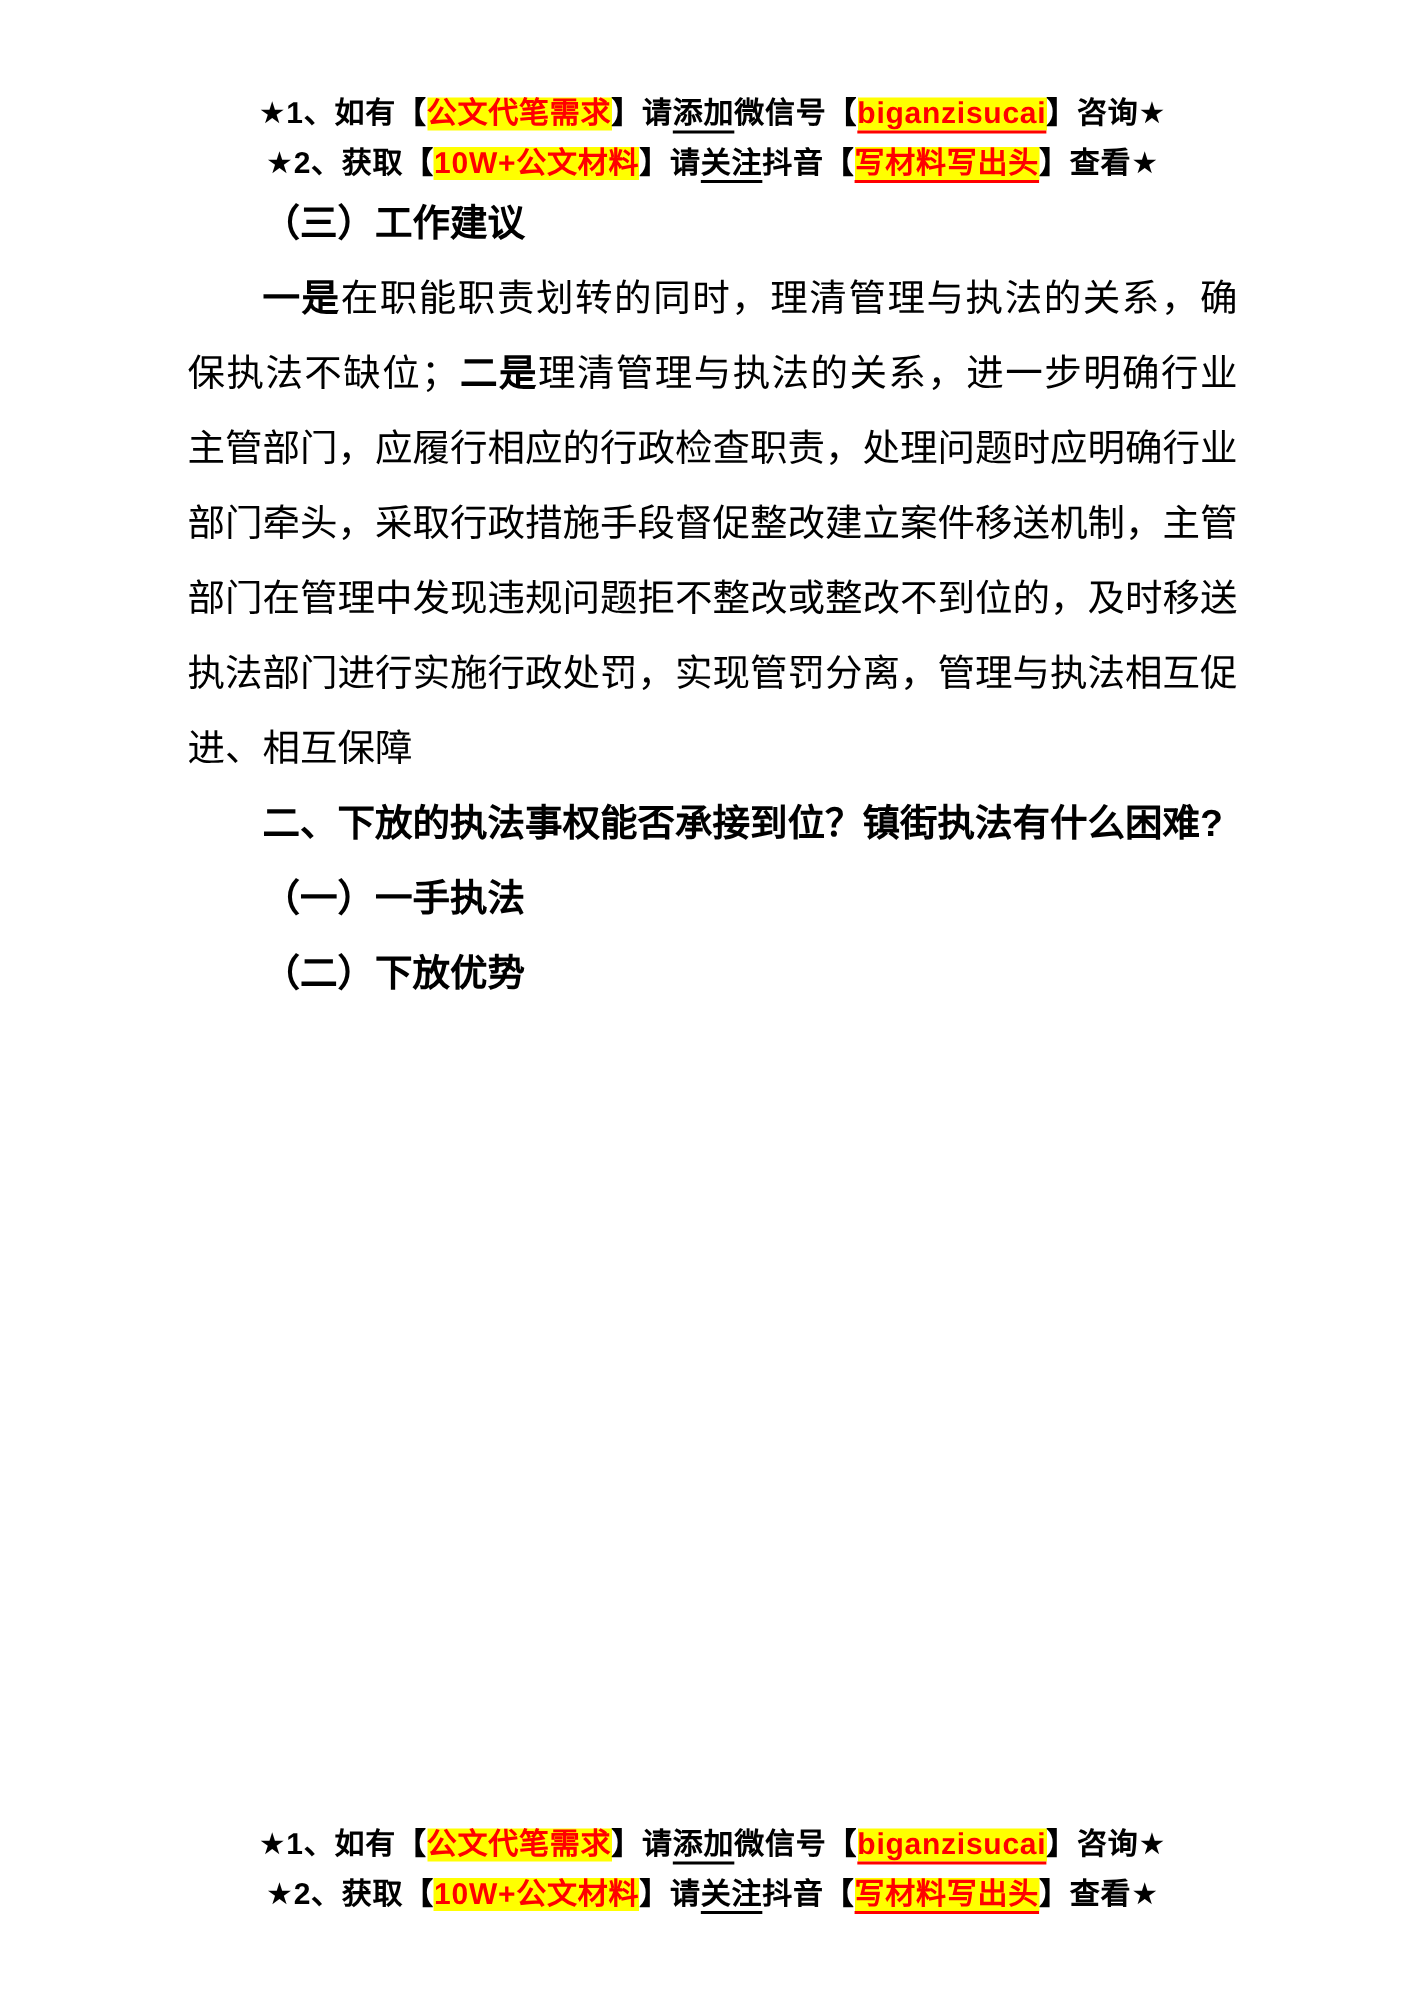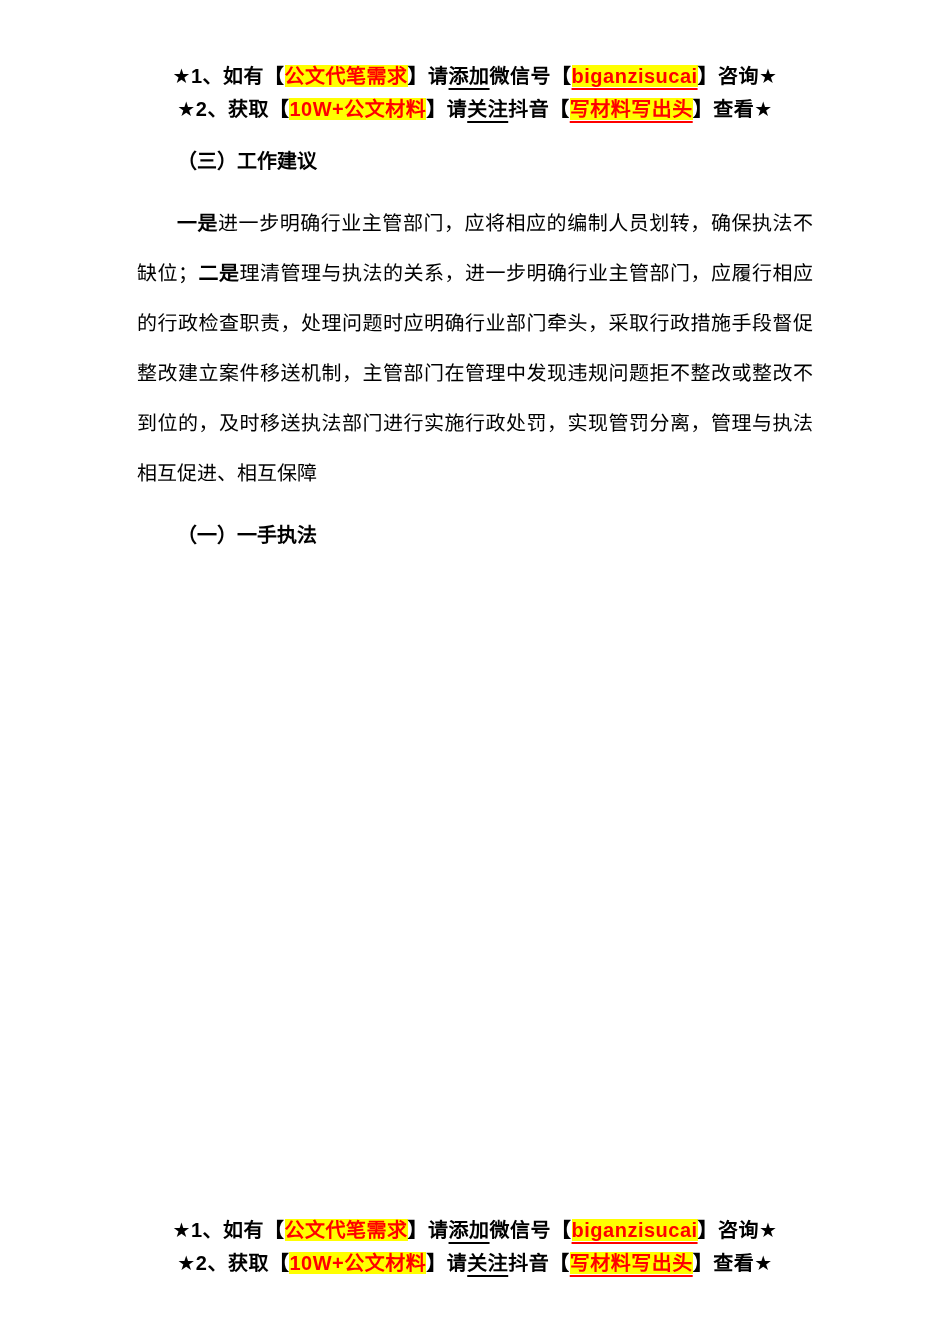--- a/index.html
+++ b/index.html
@@ -32,23 +32,23 @@
     top:124px;
     left:125px;
     width:700px;
     font-size:28px;
     line-height:50px;
     text-align:justify;
     text-justify:inter-ideograph;
   }
   .doc p, .doc h2, .doc h3 {
     text-indent:2em;
-    font-size:20px;
+    font-size:25px;
     line-height:50px;
-    margin:12px;
+    margin:0;
   }
   .doc h2, .doc h3 { font-weight:700; text-align:justify; }
   
   .b  { font-weight:700; }
   .hl { background:#ffff00; color:#ff0000; }
   .u  {
     text-decoration:underline;
     text-decoration-thickness:2px;
     text-underline-offset:5px;
   }
@@ -58,22 +58,24 @@
 
 <div class="page">
 
   <div class="page-hf top">
     <div><span>★1、如有【</span><span class="hl">公文代笔需求</span><span>】请</span><span class="u">添加</span><span>微信号【</span><span class="hl u">biganzisucai</span><span>】咨询★</span></div>
     <div><span>★2、获取【</span><span class="hl">10W+公文材料</span><span>】请</span><span class="u">关注</span><span>抖音【</span><span class="hl u">写材料写出头</span><span>】查看★</span></div>
   </div>
 
   <div class="doc">
     <h3><span class="b">（三）工作建议</span></h3>
-    <p><span class="b">一是</span><span>进一步明确行业主管部门，应将相应的编制人员划转，确保执法不缺位；</span><span class="b">二是</span><span>理清管理与执法的关系，进一步明确行业主管部门，应履行相应的行政检查职责，处理问题时应明确行业部门牵头，采取行政措施手段督促整改建立案件移送机制，主管部门在管理中发现违规问题拒不整改或整改不到位的，及时移送执法部门进行实施行政处罚，实现管罚分离，管理与执法相互促进、相互保障</span></p>
+    <p><span class="b">一是</span><span>在职能职责划转的同时，理清管理与执法的关系，确保执法不缺位；</span><span class="b">二是</span><span>理清管理与执法的关系，进一步明确行业主管部门，应履行相应的行政检查职责，处理问题时应明确行业部门牵头，采取行政措施手段督促整改建立案件移送机制，主管部门在管理中发现违规问题拒不整改或整改不到位的，及时移送执法部门进行实施行政处罚，实现管罚分离，管理与执法相互促进、相互保障</span></p>
+    <h2><span class="b">二、下放的执法事权能否承接到位？镇街执法有什么困难?</span></h2>
     <h3><span class="b">（一）一手执法</span></h3>
+    <h3><span class="b">（二）下放优势</span></h3>
   </div>
 
   <div class="page-hf bottom">
     <div><span>★1、如有【</span><span class="hl">公文代笔需求</span><span>】请</span><span class="u">添加</span><span>微信号【</span><span class="hl u">biganzisucai</span><span>】咨询★</span></div>
     <div><span>★2、获取【</span><span class="hl">10W+公文材料</span><span>】请</span><span class="u">关注</span><span>抖音【</span><span class="hl u">写材料写出头</span><span>】查看★</span></div>
   </div>
 
 </div>
 
 </body></html>

